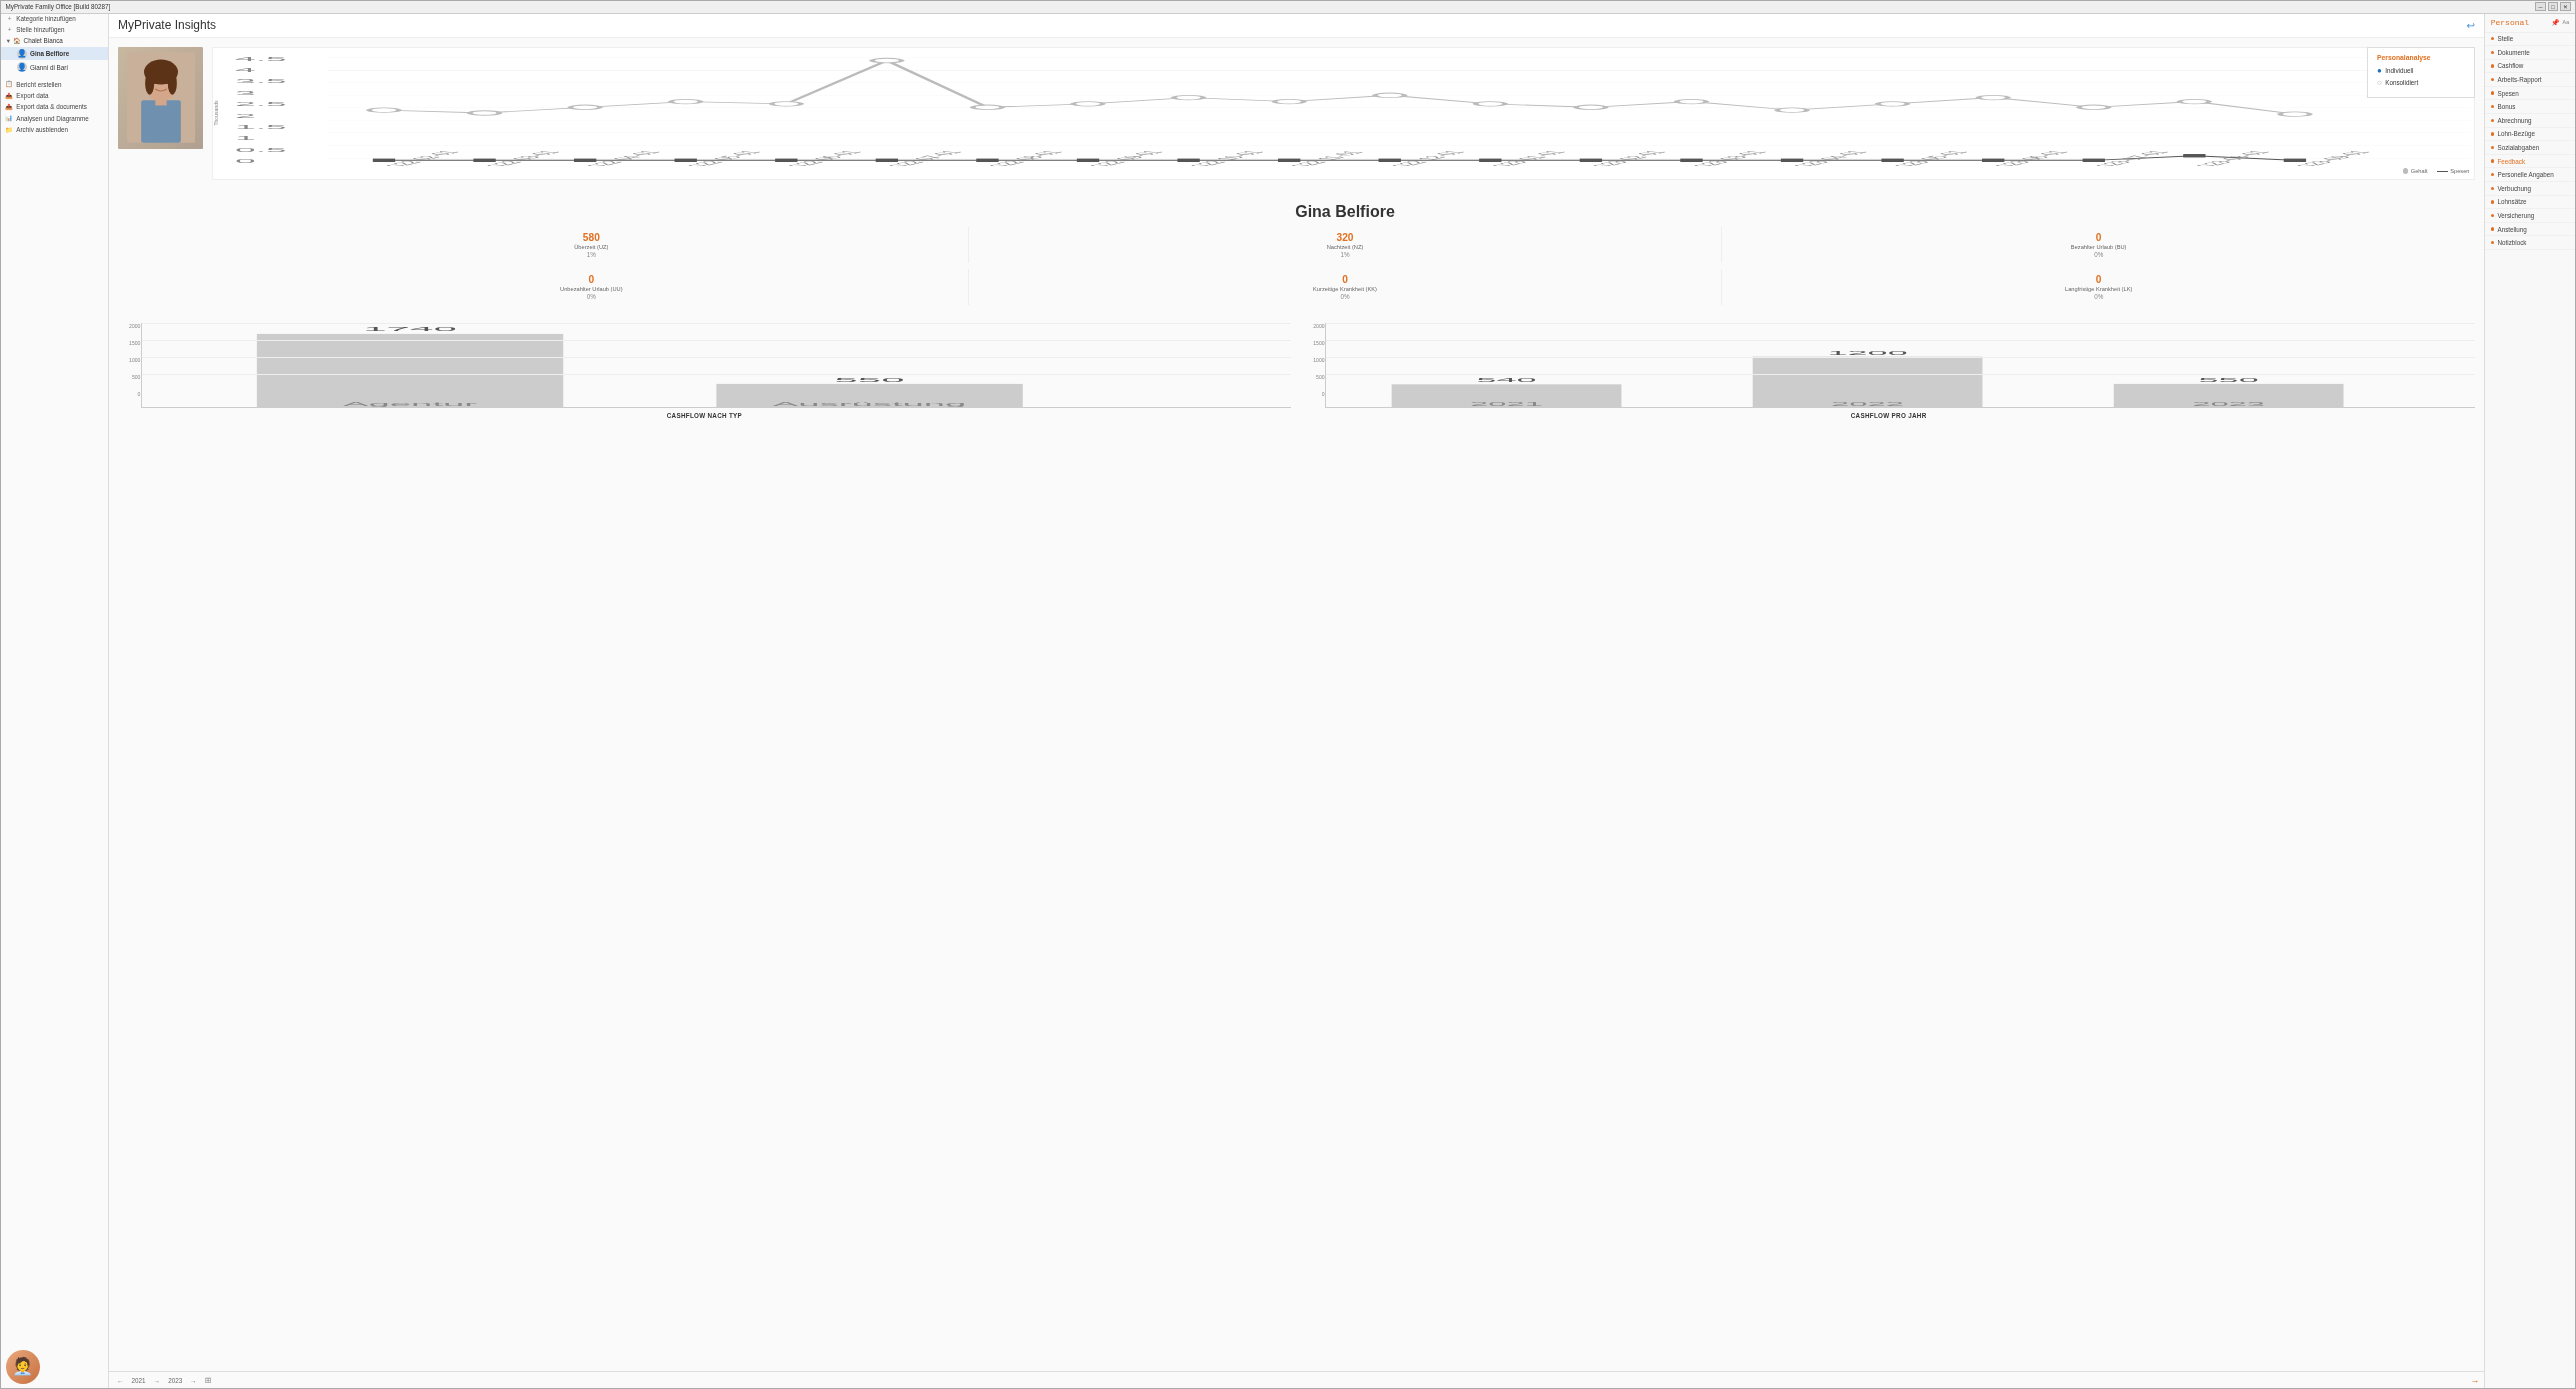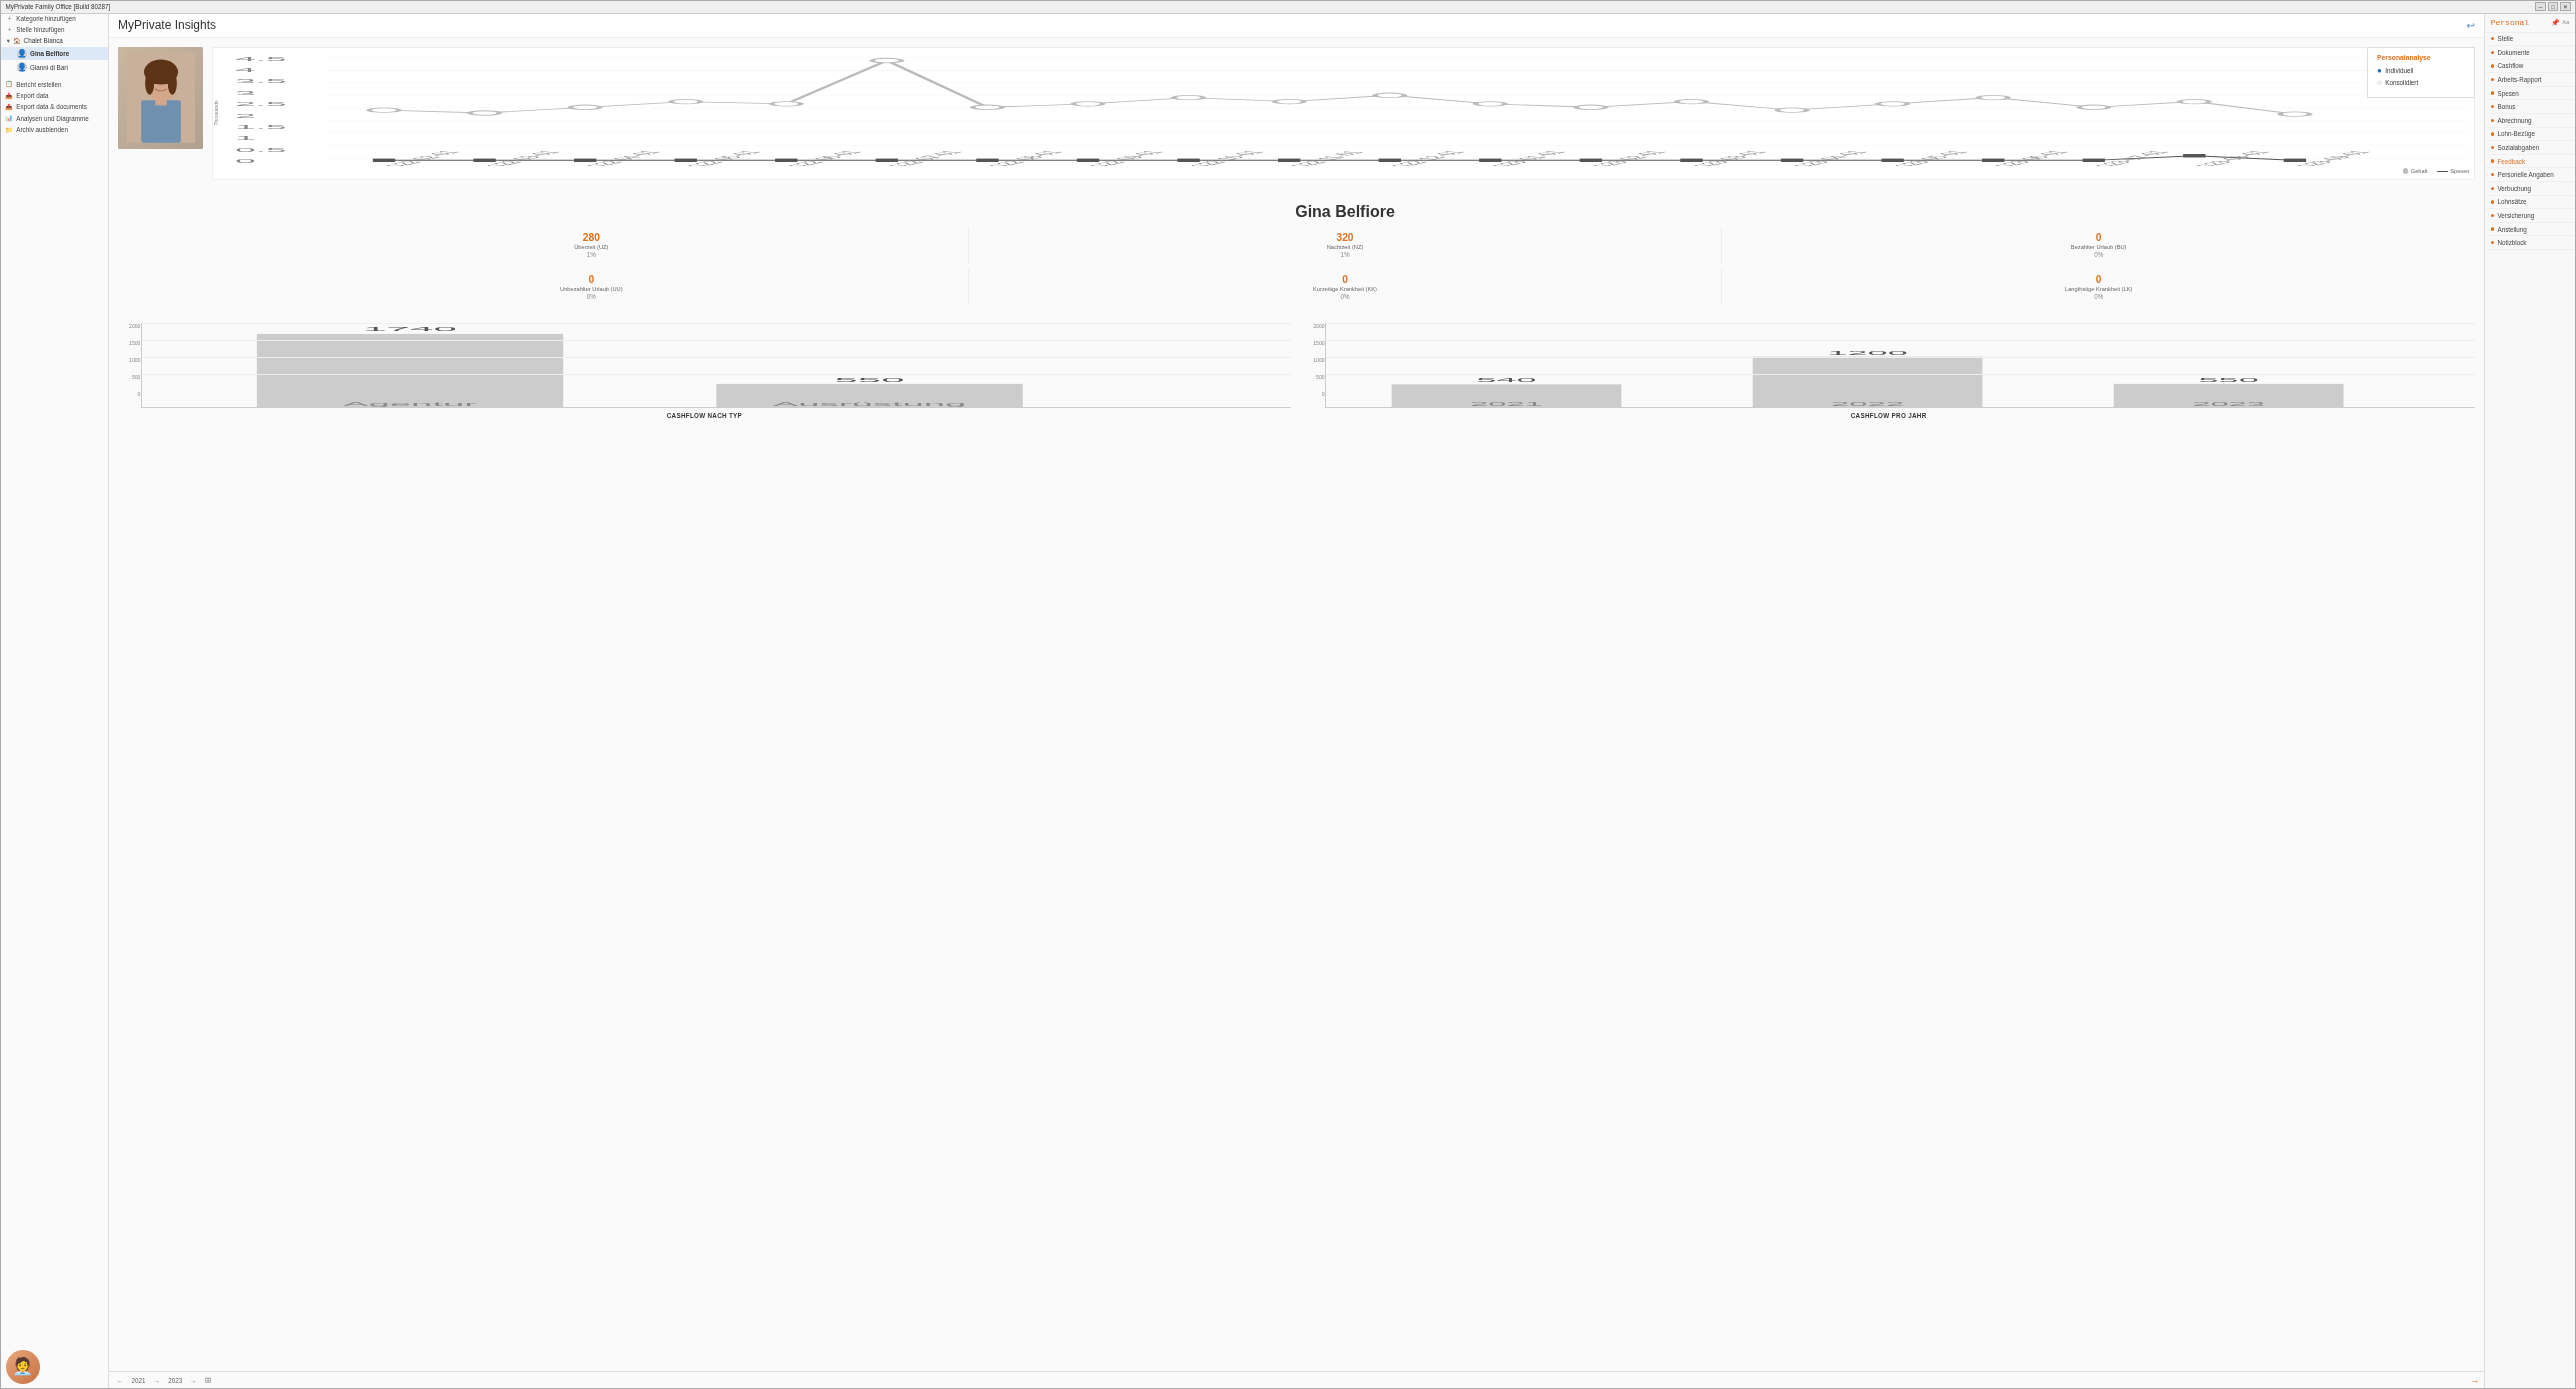--- a/index.html
+++ b/index.html
@@ -305,21 +305,21 @@
             </div>
           </div>
         </div>
 
         <div style="display:flex;flex-direction:column;gap:6.8px;">
 
           <div class="person-name-display" style="margin-left:97px;">Gina Belfiore</div>
 
           <div class="stats-row" style="margin-left:97px;">
             <div class="stat-item">
-              <div class="stat-value">280</div>
+              <div class="stat-value">580</div>
               <div class="stat-label">Überzeit (UZ)</div>
               <div class="stat-percent">1%</div>
             </div>
             <div class="stat-item">
               <div class="stat-value">320</div>
               <div class="stat-label">Nachtzeit (NZ)</div>
               <div class="stat-percent">1%</div>
             </div>
             <div class="stat-item">
               <div class="stat-value">0</div>

